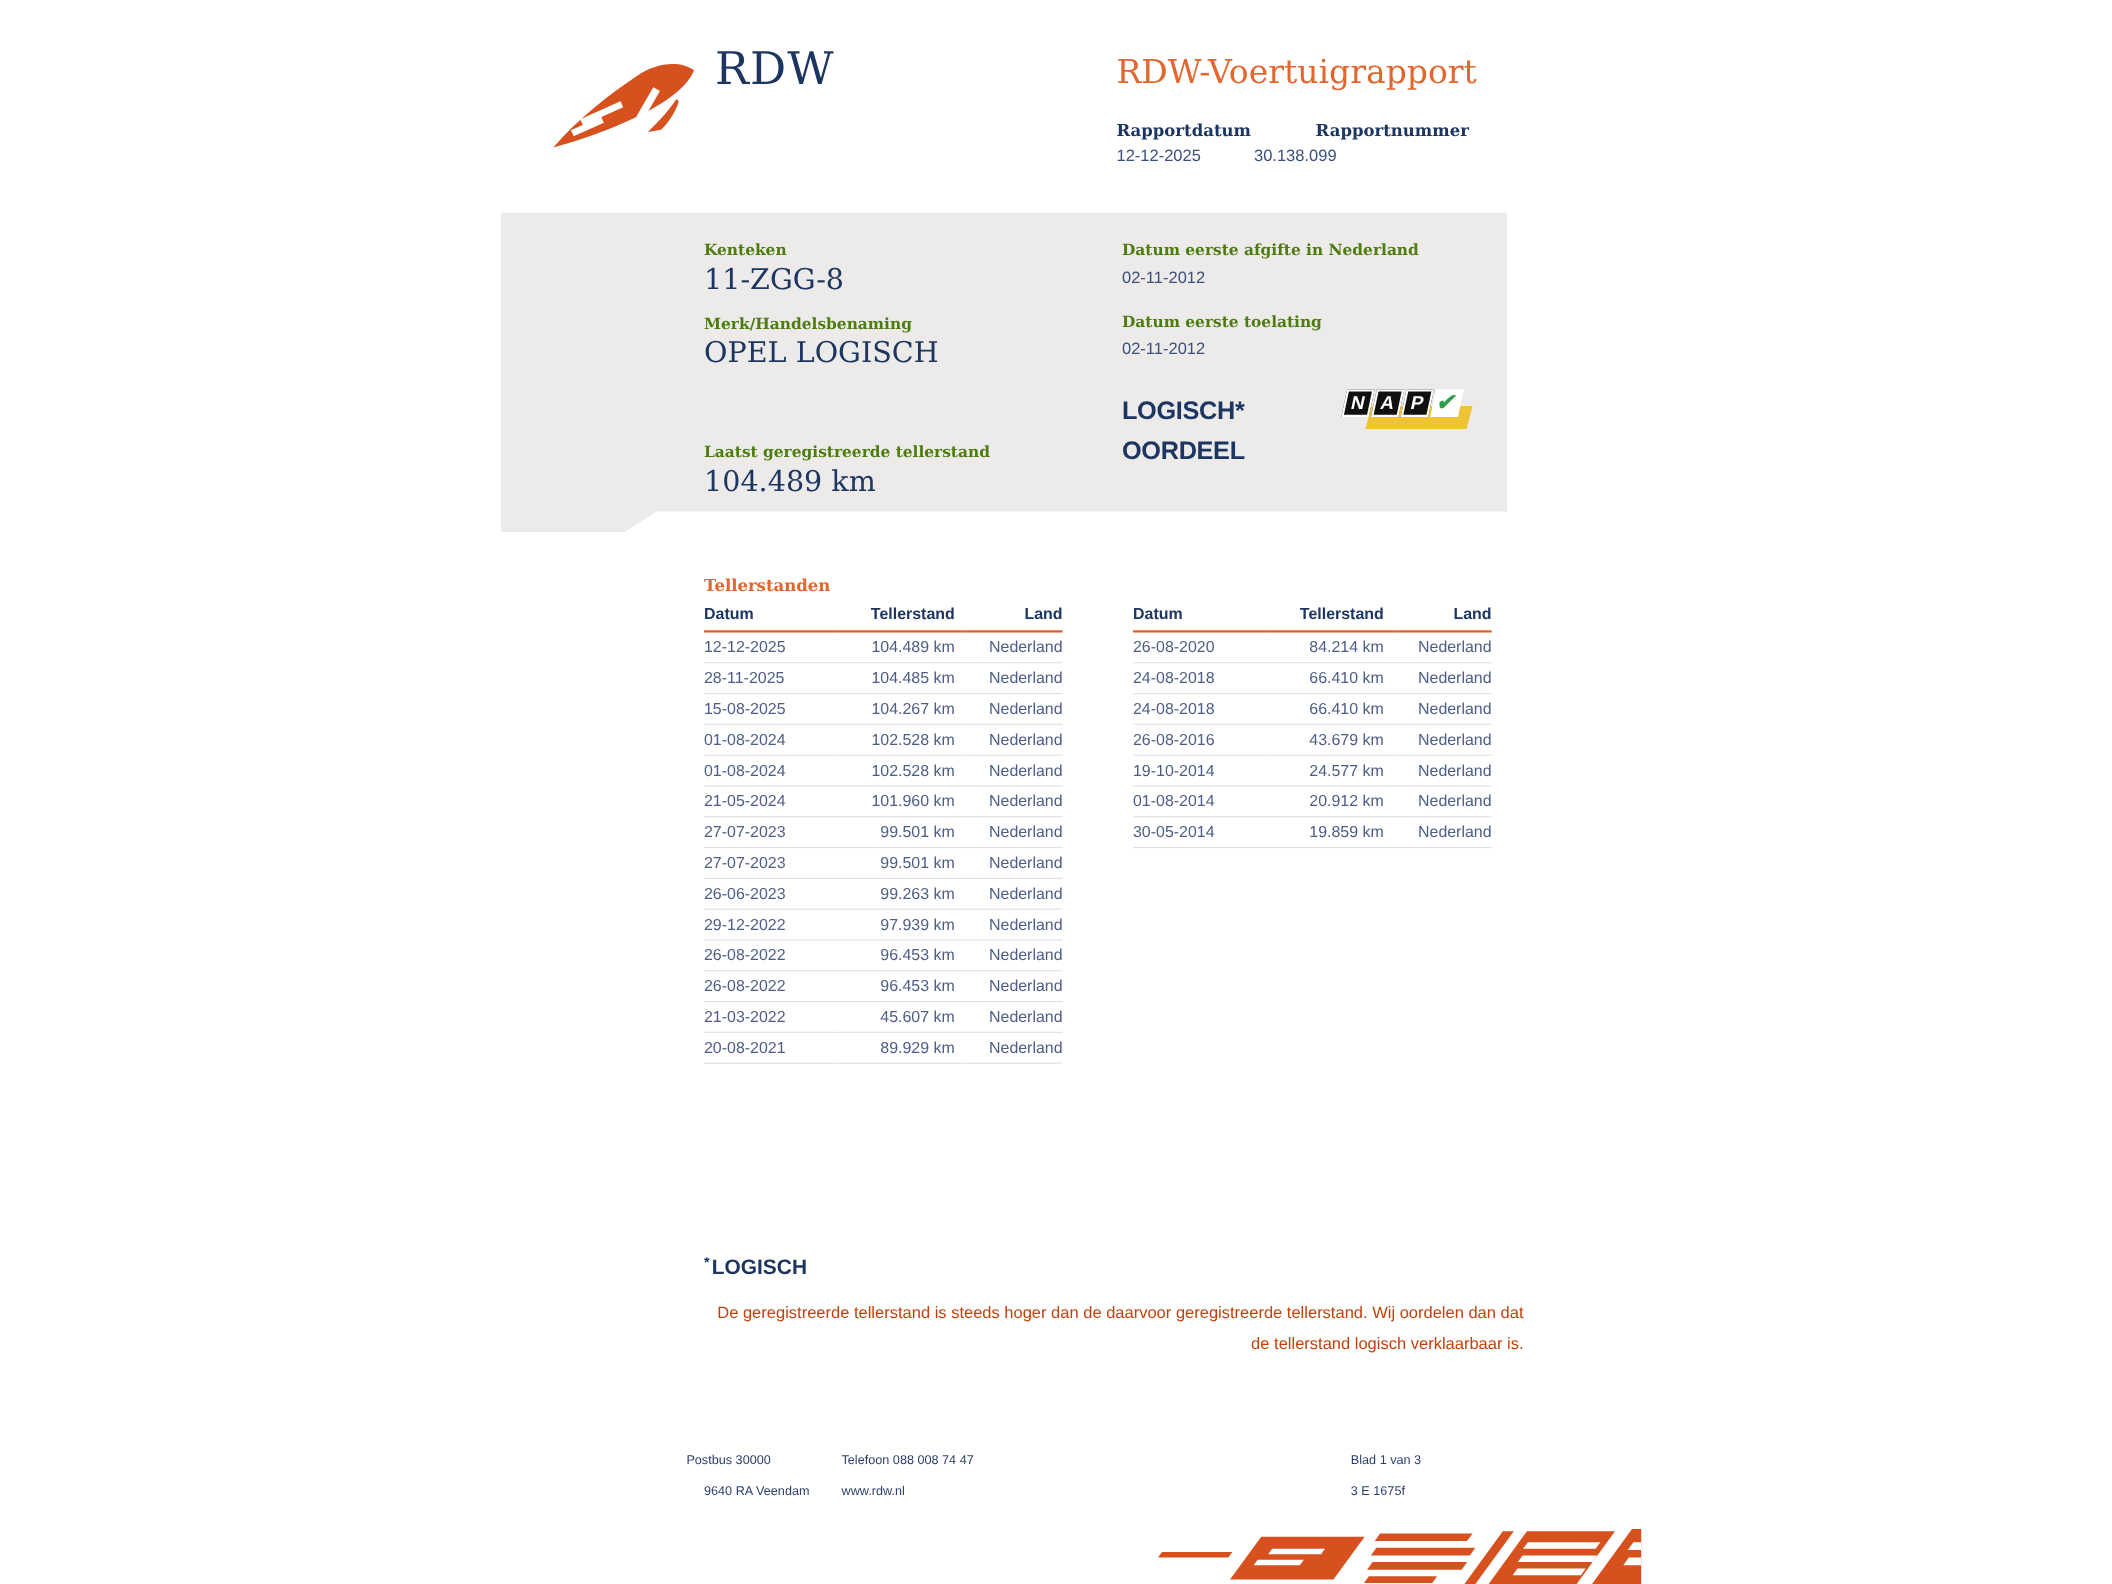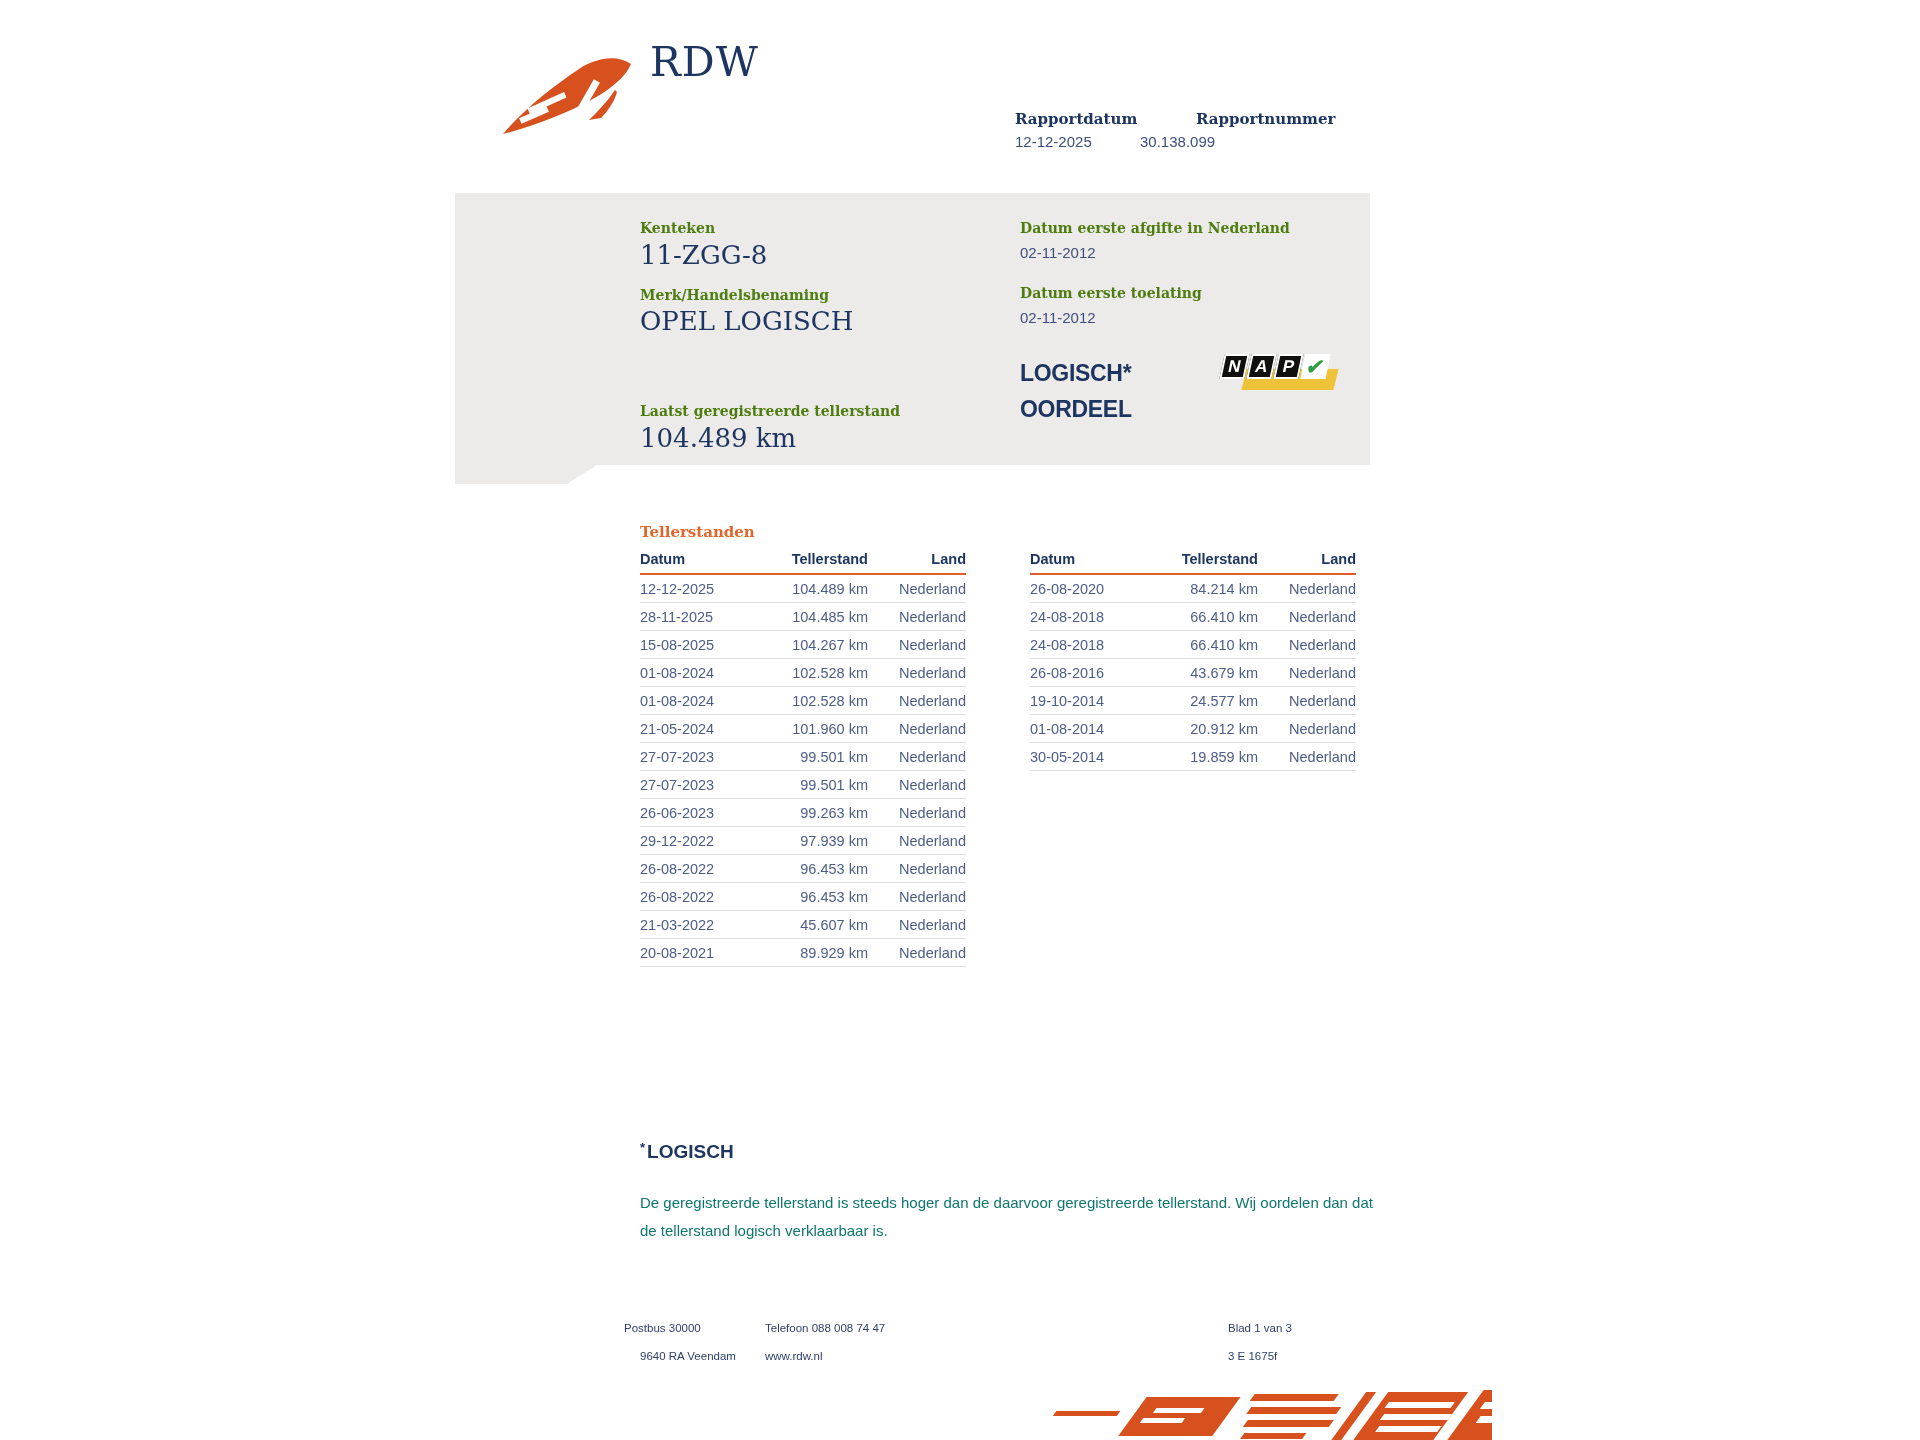--- a/index.html
+++ b/index.html
@@ -49,21 +49,21 @@
   .km-table th:nth-child(2),.km-table td:nth-child(2){text-align:right;padding-right:10px;}
   .km-table th:nth-child(3),.km-table td:nth-child(3){text-align:right;}
   .km-table col:nth-child(1){width:37%;}
   .km-table col:nth-child(2){width:36%;}
   .km-table col:nth-child(3){width:27%;}
 
   
   .footnote{position:absolute;left:640px;top:1140px;width:745px;}
   .fn-head{color:#1d3661;font-weight:bold;font-size:19px;}
   .fn-star{font-size:13px;vertical-align:6px;font-weight:bold;margin-right:2px;}
-  .fn-text{margin-top:26px;color:#0f766e;font-size:15px;line-height:28px;}
+  .fn-text{margin-top:16px;color:#c2410c;font-size:15px;line-height:28px;text-align:right;}
 
   
   .footer-item{position:absolute;font-size:11.5px;color:#2c3f6b;}
   .footer-right{text-align:left;width:140px;}
 
   
   .stripes{position:absolute;left:1042px;top:1384px;width:450px;height:60px;}
 </style>
 </head>
 <body>
@@ -72,20 +72,21 @@
 
   <svg class="logo-mark" viewBox="0 0 142 88" xmlns="http://www.w3.org/2000/svg">
     <path fill="#d6511e" d="M134,14 C120,4 98,8 82,19 C58,35 28,58 6,84 C40,75 72,62 94,50 C112,40 128,28 134,14 Z"></path>
     <path fill="#d6511e" d="M118,40 C110,52 100,62 92,70 L104,68 C112,60 118,50 120,42 Z"></path>
     <rect x="30" y="50" width="40" height="6" fill="#ffffff" transform="rotate(-24 50 53)"></rect>
     <rect x="22" y="62" width="30" height="6" fill="#ffffff" transform="rotate(-24 37 65)"></rect>
     <rect x="86" y="28" width="7" height="42" fill="#ffffff" transform="rotate(30 89 49)"></rect>
   </svg>
   <div class="logo-word">RDW</div>
 
+  <div class="doc-title">RDW-Voertuigrapport</div>
 
   <div class="meta-label" style="left:1015px;top:110px;">Rapportdatum</div>
   <div class="meta-label" style="left:1196px;top:110px;">Rapportnummer</div>
   <div class="meta-value" style="left:1015px;top:133px;">12-12-2025</div>
   <div class="meta-value" style="left:1140px;top:133px;">30.138.099</div>
 
   <div class="summary-box"></div>
 
   <div class="fld-label" style="left:640px;top:220px;">Kenteken</div>
   <div class="fld-big" style="left:640px;top:240px;">11-ZGG-8</div>

